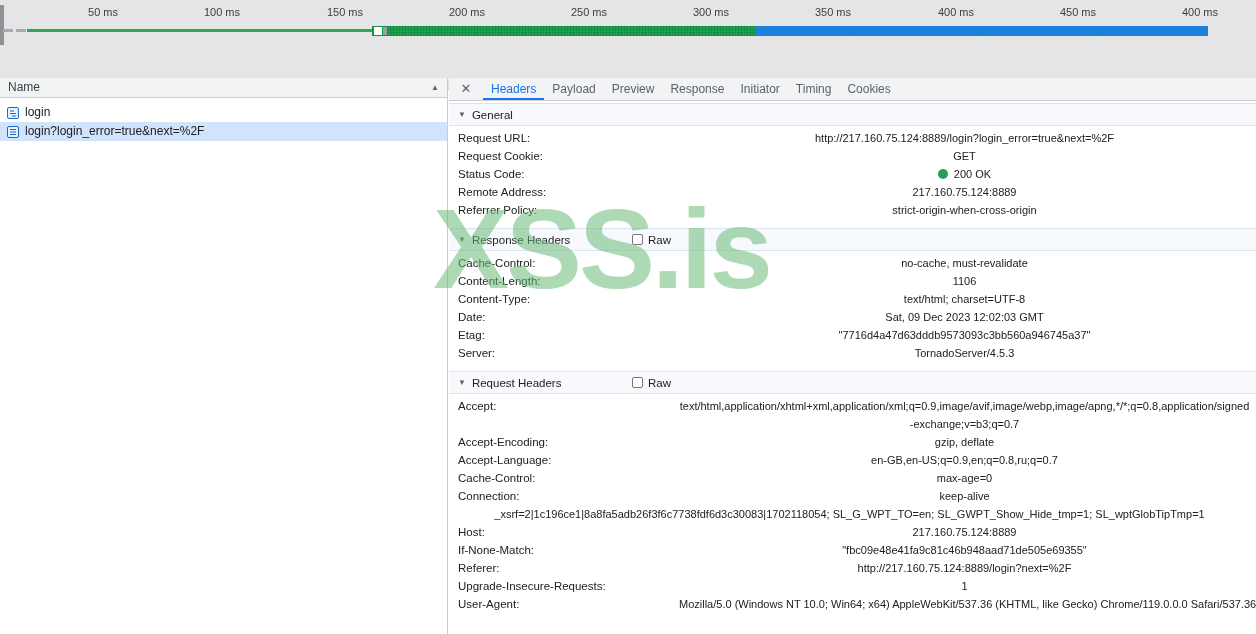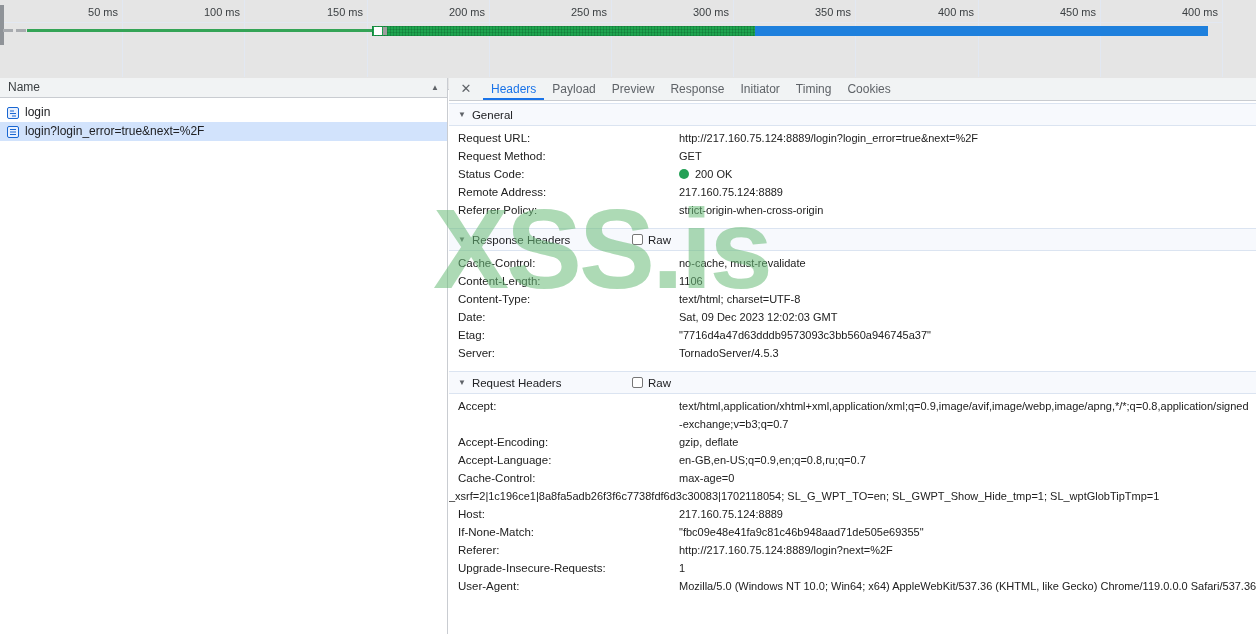--- a/index.html
+++ b/index.html
@@ -58,21 +58,21 @@
   .raw { position:absolute; left:167px; top:0; height:100%; display:flex; align-items:center;padding-left:16px; }
   .checkbox { display:inline-block; width:11px; height:11px; border:1px solid #767676;
     border-radius:2px; background:#fff; margin-right:5px; }
   .raw-label { font-size:11.5px; color:#202124; }
 
   .kv-rows { padding-top:3px; }
   .kv-row { display:flex; min-height:18px; }
   .kv-label { width:230px; flex-shrink:0; padding-left:9px; font-size:11.5px;
     line-height:18px; color:#212121; }
   .kv-value { flex:1; padding-right:6px; font-size:11px; line-height:18px; color:#212121;
-    overflow-wrap:anywhere; word-break:break-word; }
+    overflow-wrap:anywhere; word-break:break-word;text-align:center; }
   .kv-value.nowrap { white-space:nowrap; overflow:hidden; }
   .status-dot { display:inline-block; width:10px; height:10px; border-radius:50%;
     background:var(--status-green); margin-right:6px; vertical-align:-1px; }
 
   
   .watermark { position:absolute; left:433px; top:192px; font-size:114px; font-weight:bold;
     letter-spacing:-3px; line-height:1; color:var(--watermark-green); z-index:50;
     pointer-events:none; }
 </style>
 </head>
@@ -158,21 +158,21 @@
         <div class="section-header">
           <span class="tri">▼</span>
           <span class="section-title">General</span>
         </div>
         <div class="kv-rows">
           <div class="kv-row">
             <div class="kv-label">Request URL:</div>
             <div class="kv-value">http://217.160.75.124:8889/login?login_error=true&amp;next=%2F</div>
           </div>
           <div class="kv-row">
-            <div class="kv-label">Request Method:</div>
+            <div class="kv-label">Request Cookie:</div>
             <div class="kv-value">GET</div>
           </div>
           <div class="kv-row">
             <div class="kv-label">Status Code:</div>
             <div class="kv-value"><span class="status-dot"></span><span>200 OK</span></div>
           </div>
           <div class="kv-row">
             <div class="kv-label">Remote Address:</div>
             <div class="kv-value">217.160.75.124:8889</div>
           </div>
@@ -238,20 +238,24 @@
           </div>
           <div class="kv-row">
             <div class="kv-label">Accept-Language:</div>
             <div class="kv-value">en-GB,en-US;q=0.9,en;q=0.8,ru;q=0.7</div>
           </div>
           <div class="kv-row">
             <div class="kv-label">Cache-Control:</div>
             <div class="kv-value">max-age=0</div>
           </div>
           <div class="kv-row">
+            <div class="kv-label">Connection:</div>
+            <div class="kv-value">keep-alive</div>
+          </div>
+          <div class="kv-row">
             <div class="kv-value">_xsrf=2|1c196ce1|8a8fa5adb26f3f6c7738fdf6d3c30083|1702118054; SL_G_WPT_TO=en; SL_GWPT_Show_Hide_tmp=1; SL_wptGlobTipTmp=1</div>
           </div>
           <div class="kv-row">
             <div class="kv-label">Host:</div>
             <div class="kv-value">217.160.75.124:8889</div>
           </div>
           <div class="kv-row">
             <div class="kv-label">If-None-Match:</div>
             <div class="kv-value">"fbc09e48e41fa9c81c46b948aad71de505e69355"</div>
           </div>

